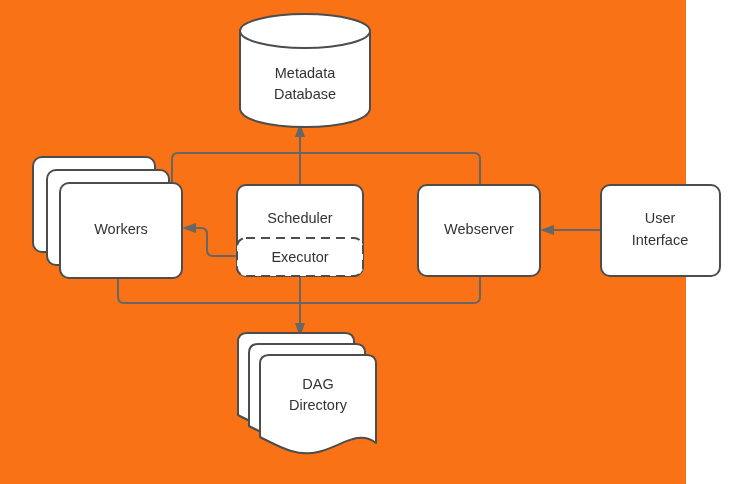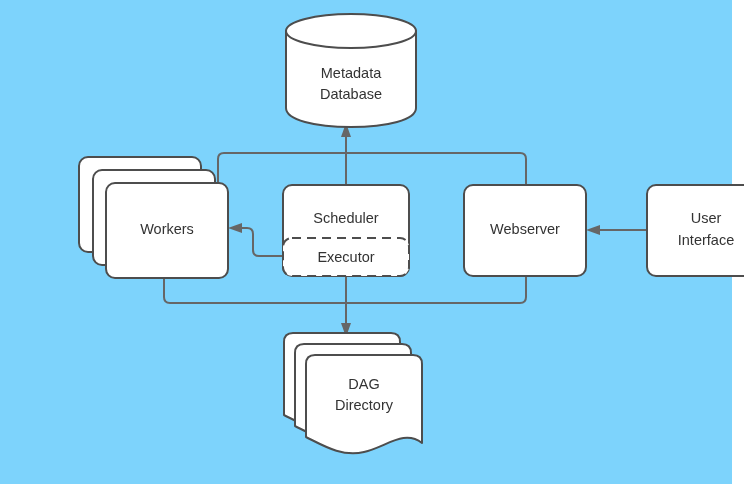--- a/index.html
+++ b/index.html
@@ -10,22 +10,21 @@
   body {
     width: 744px;
     height: 484px;
     overflow: hidden;
     font-family: "Liberation Sans", sans-serif;
   }
   #diagram-root {
     position: relative;
     width: 686px;
     height: 484px;
-    background: #7dd3fc;
-    padding-left: 46px;
+    background: #f97316;
   }
   svg.diagram {
     display: block;
     width: 744px;
     height: 484px;
   }
   .shape-stroke {
     fill: #ffffff;
     stroke: #4d4d4d;
     stroke-width: 2;

